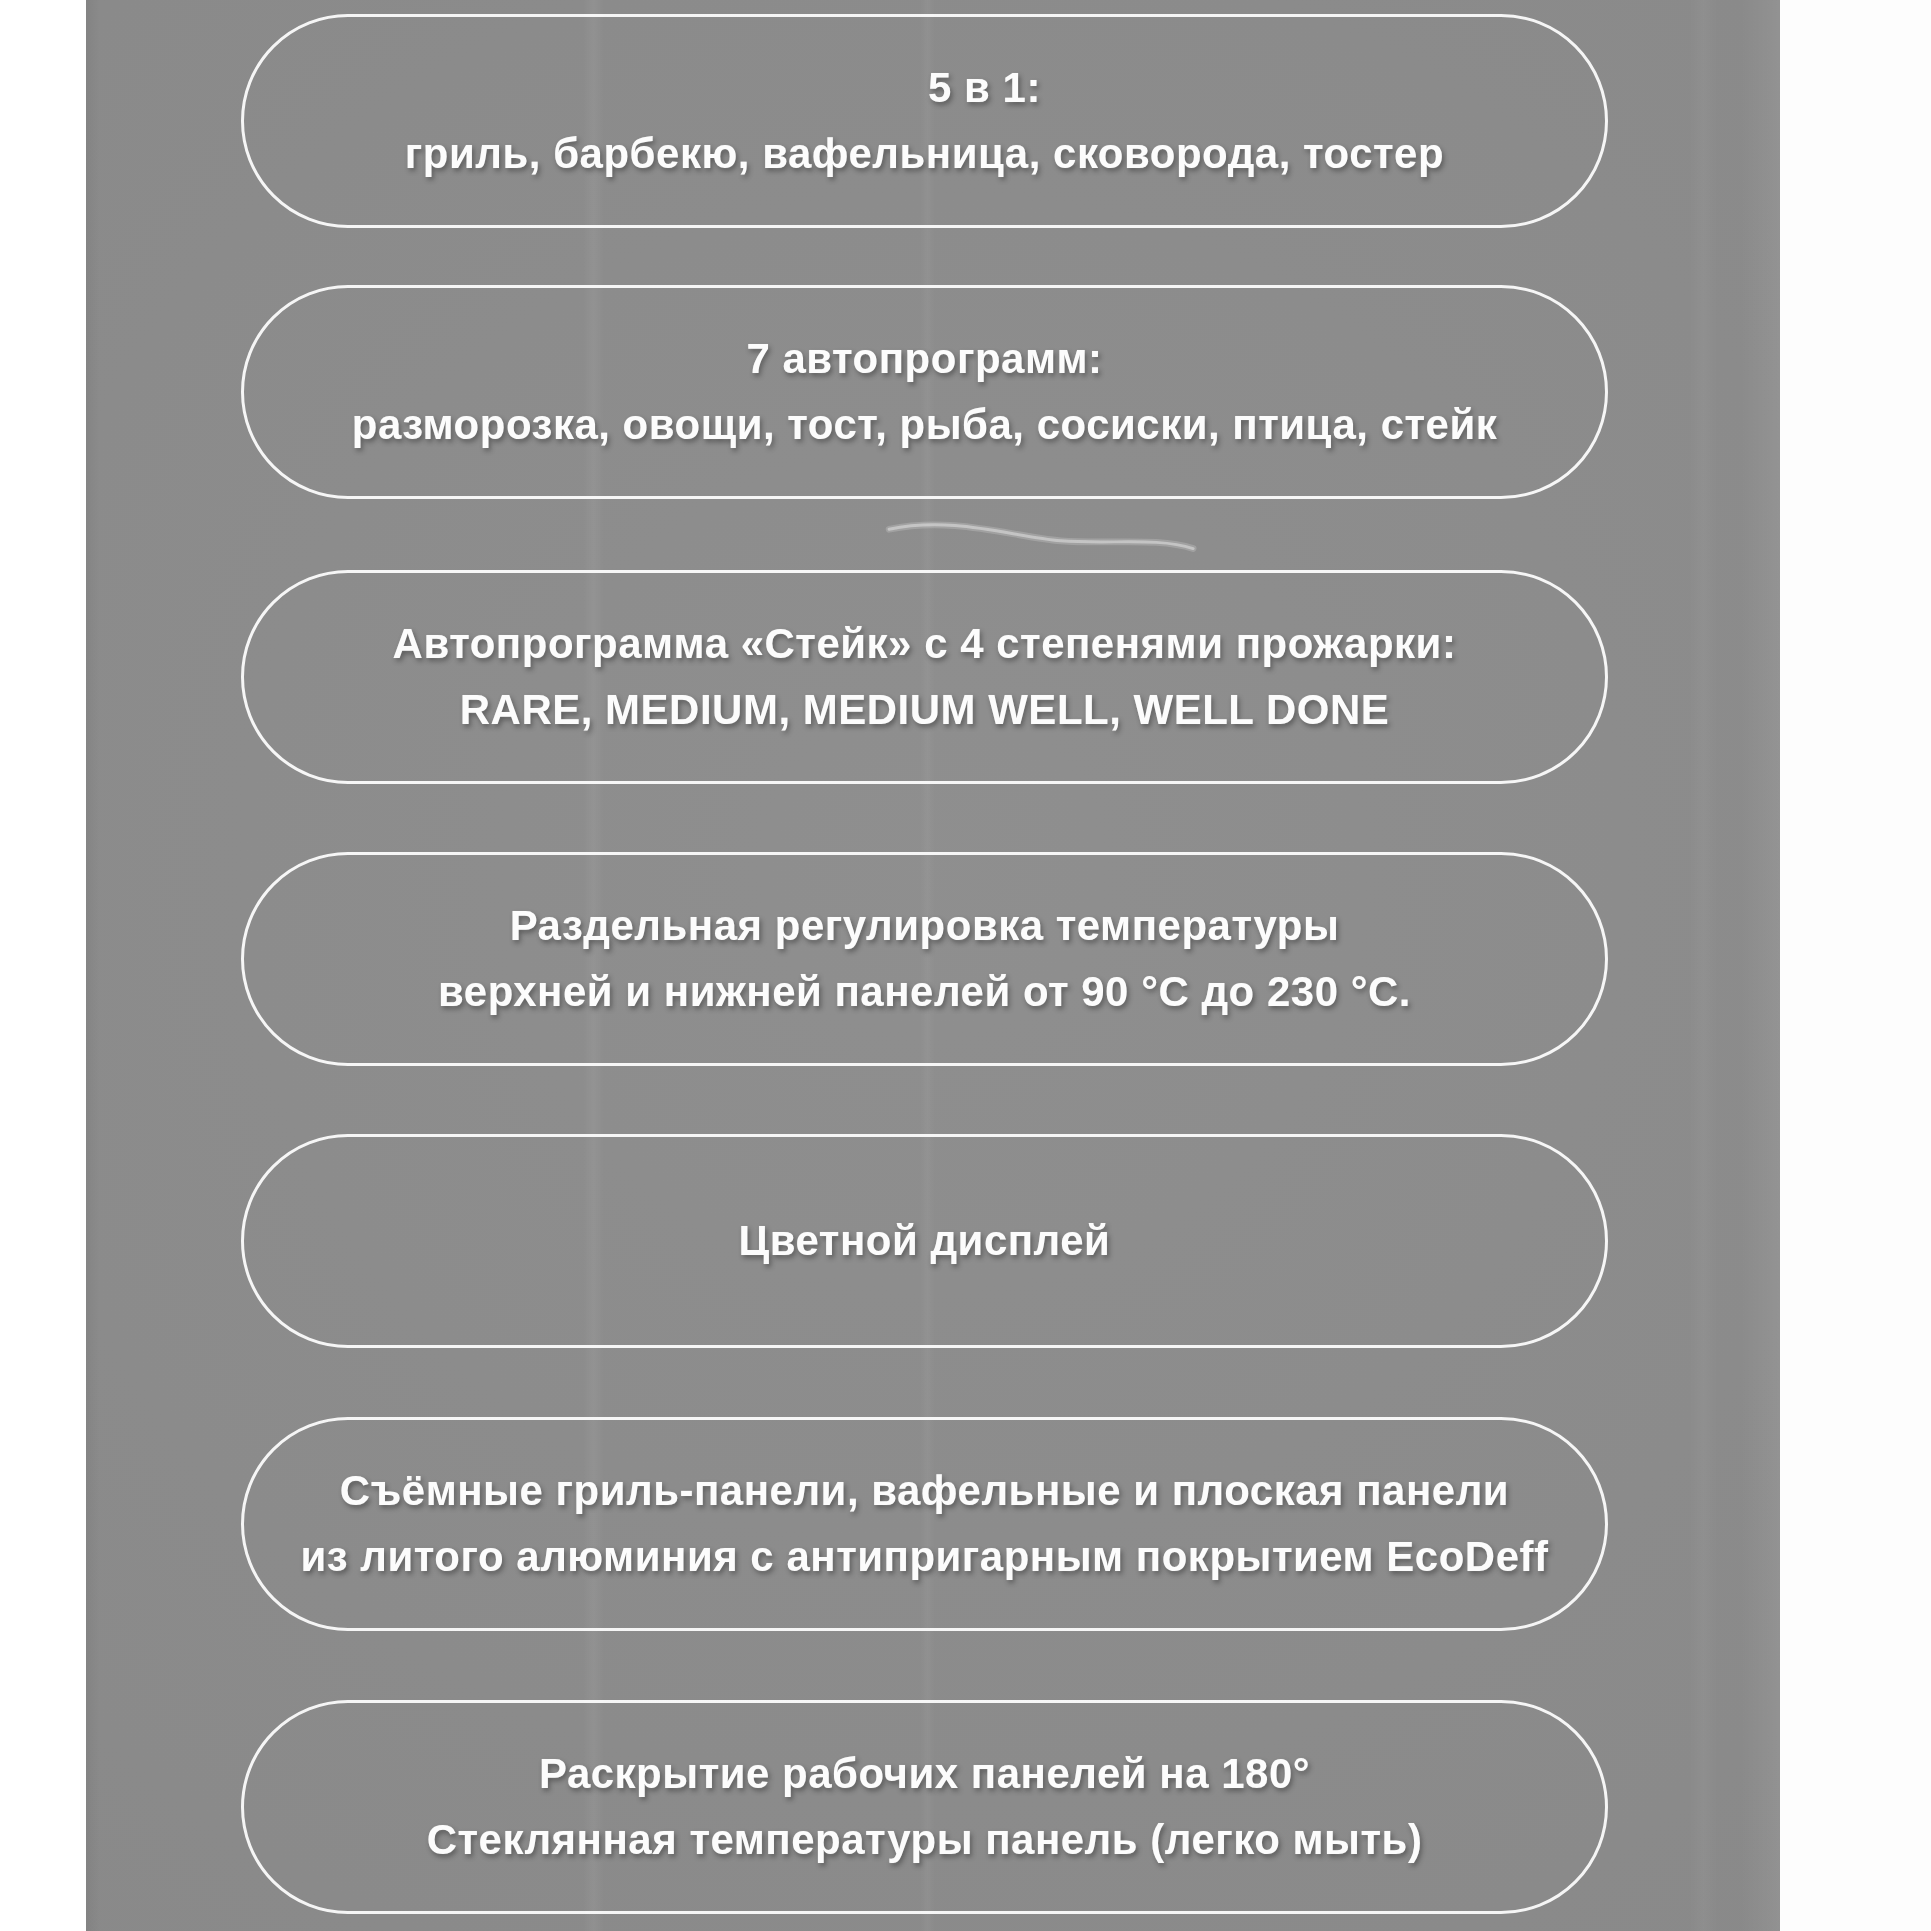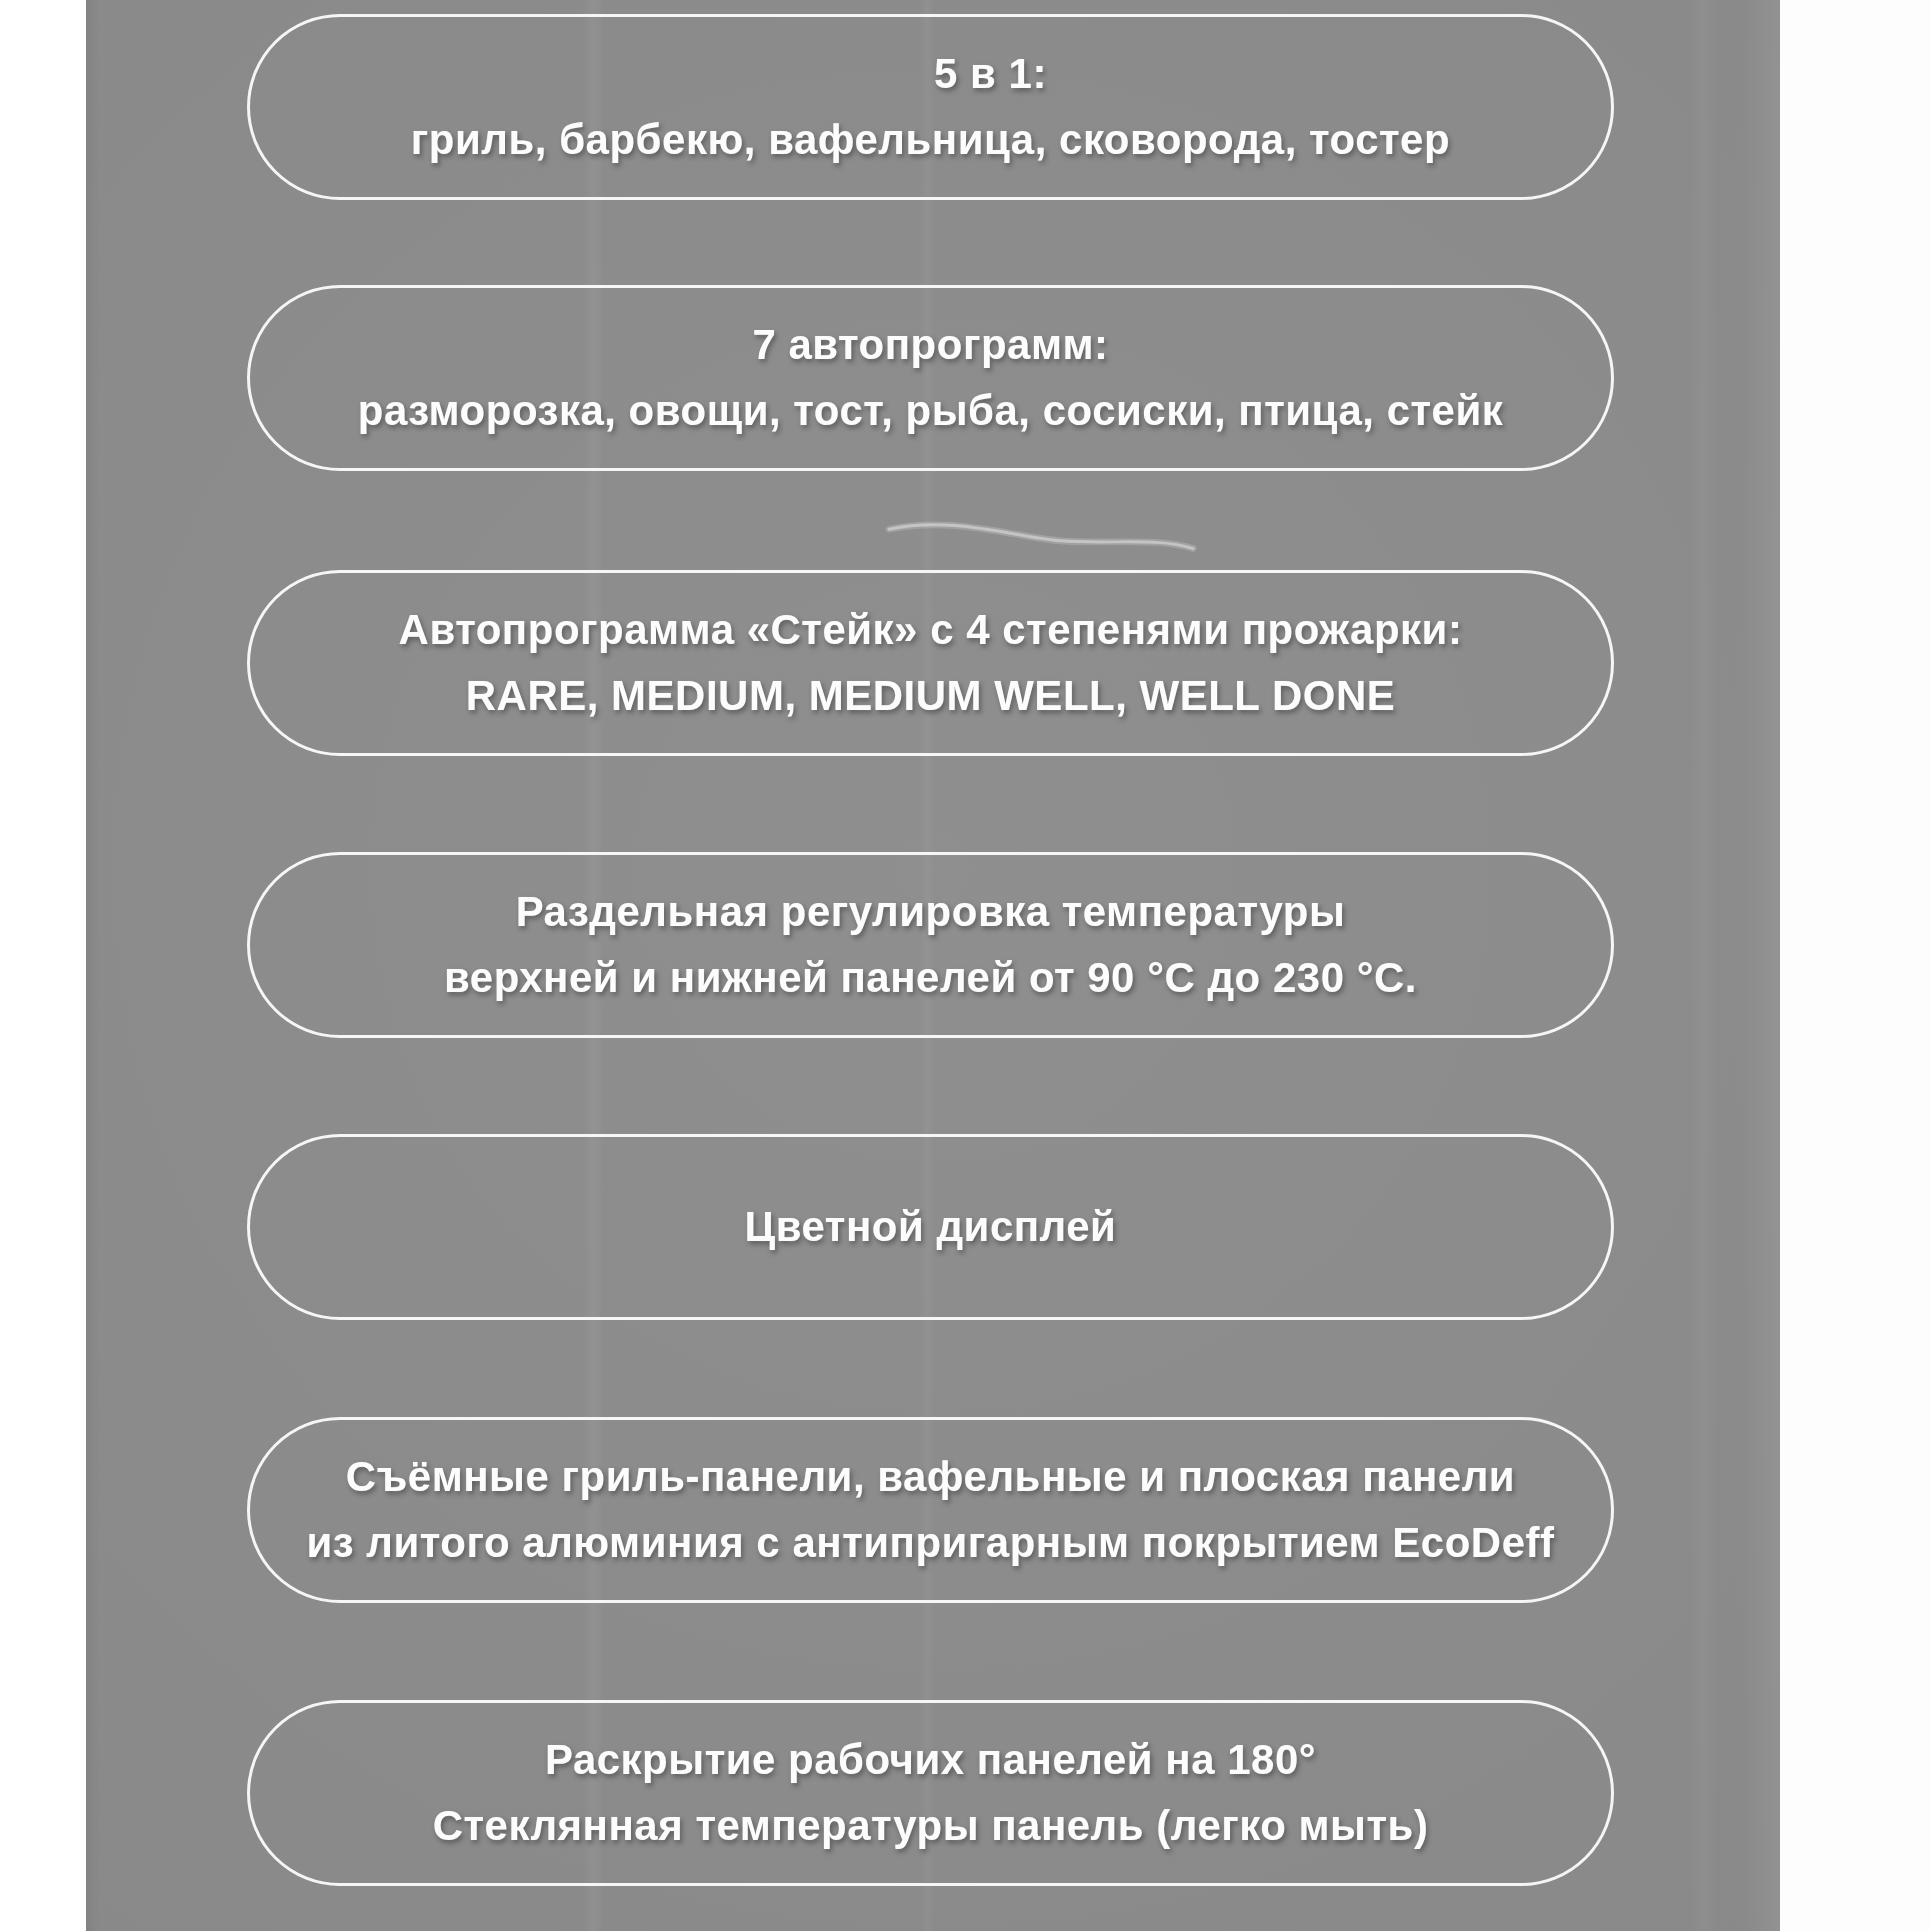--- a/index.html
+++ b/index.html
@@ -20,21 +20,21 @@
       #8b8b8b;
   }
   
   .streak{position:absolute;top:0;height:1931px;pointer-events:none;}
   .streak.s1{left:497px;width:21px;background:linear-gradient(90deg,transparent,rgba(255,255,255,0.055),transparent);}
   .streak.s2{left:834px;width:15.4px;background:linear-gradient(90deg,transparent,rgba(255,255,255,0.045),transparent);}
   .streak.s3{left:1603px;width:29px;background:linear-gradient(90deg,transparent,rgba(255,255,255,0.04),transparent);}
   .scratch-svg{position:absolute;left:0;top:0;pointer-events:none;}
 
   .pill{
-    position:absolute;left:247px;width:1367px;height:186px;
+    position:absolute;left:241px;width:1367px;height:214px;
     box-sizing:border-box;
     border:3.4px solid rgba(250,250,250,0.96);
     border-radius:114px;
     display:flex;flex-direction:column;align-items:center;justify-content:center;
     text-align:center;
   }
   .pill .line{
     font-weight:bold;
     font-size:42px;
     line-height:66px;

